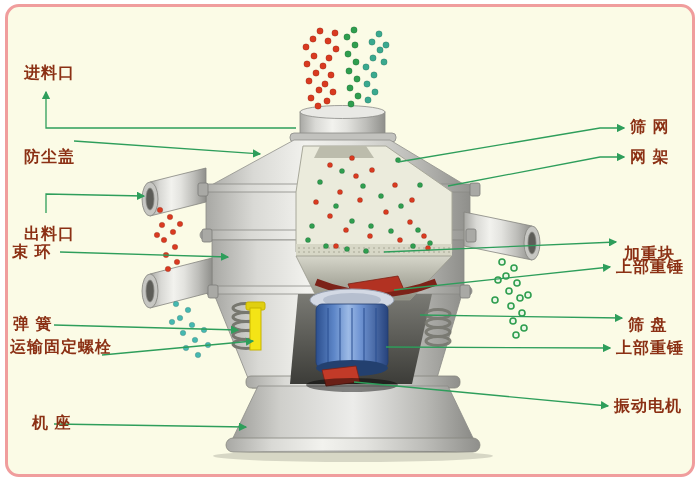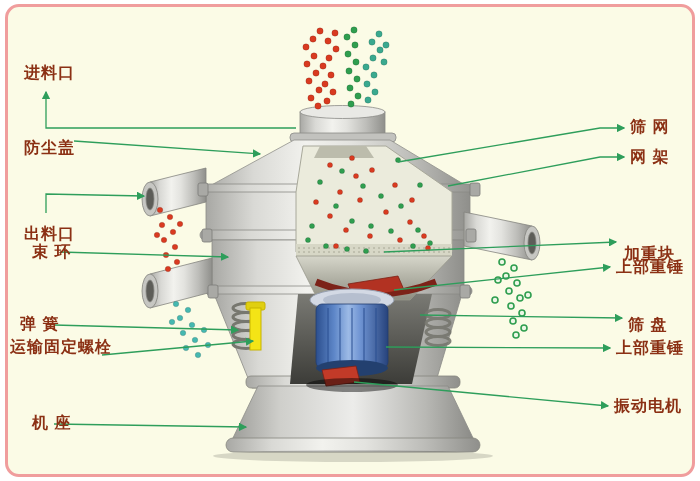--- a/index.html
+++ b/index.html
@@ -311,24 +311,24 @@
       <polyline points="448,186 600,157 624,157" marker-end="url(#arrow)"></polyline>
       <polyline points="384,252 616,242" marker-end="url(#arrow)"></polyline>
       <polyline points="394,290 610,267" marker-end="url(#arrow)"></polyline>
       <polyline points="420,315 622,318" marker-end="url(#arrow)"></polyline>
       <polyline points="386,347 610,348" marker-end="url(#arrow)"></polyline>
       <polyline points="354,382 608,406" marker-end="url(#arrow)"></polyline>
     </g>
   </svg>
 
   <div class="part-label" style="left:24px;top:66px">进料口</div>
-  <div class="part-label" style="left:24px;top:141px">防尘盖</div>
+  <div class="part-label" style="left:24px;top:150px">防尘盖</div>
   <div class="part-label" style="left:24px;top:227px">出料口</div>
-  <div class="part-label" style="left:32px;top:245px">束 环</div>
-  <div class="part-label" style="left:20px;top:317px">弹 簧</div>
+  <div class="part-label" style="left:12px;top:245px">束 环</div>
+  <div class="part-label" style="left:13px;top:317px">弹 簧</div>
   <div class="part-label" style="left:10px;top:340px">运输固定螺栓</div>
   <div class="part-label" style="left:32px;top:416px">机 座</div>
 
   <div class="part-label" style="left:630px;top:120px">筛 网</div>
   <div class="part-label" style="left:630px;top:150px">网 架</div>
   <div class="part-label" style="left:624px;top:247px">加重块</div>
   <div class="part-label" style="left:616px;top:260px">上部重锤</div>
   <div class="part-label" style="left:628px;top:318px">筛 盘</div>
   <div class="part-label" style="left:616px;top:341px">上部重锤</div>
   <div class="part-label" style="left:614px;top:399px">振动电机</div>

